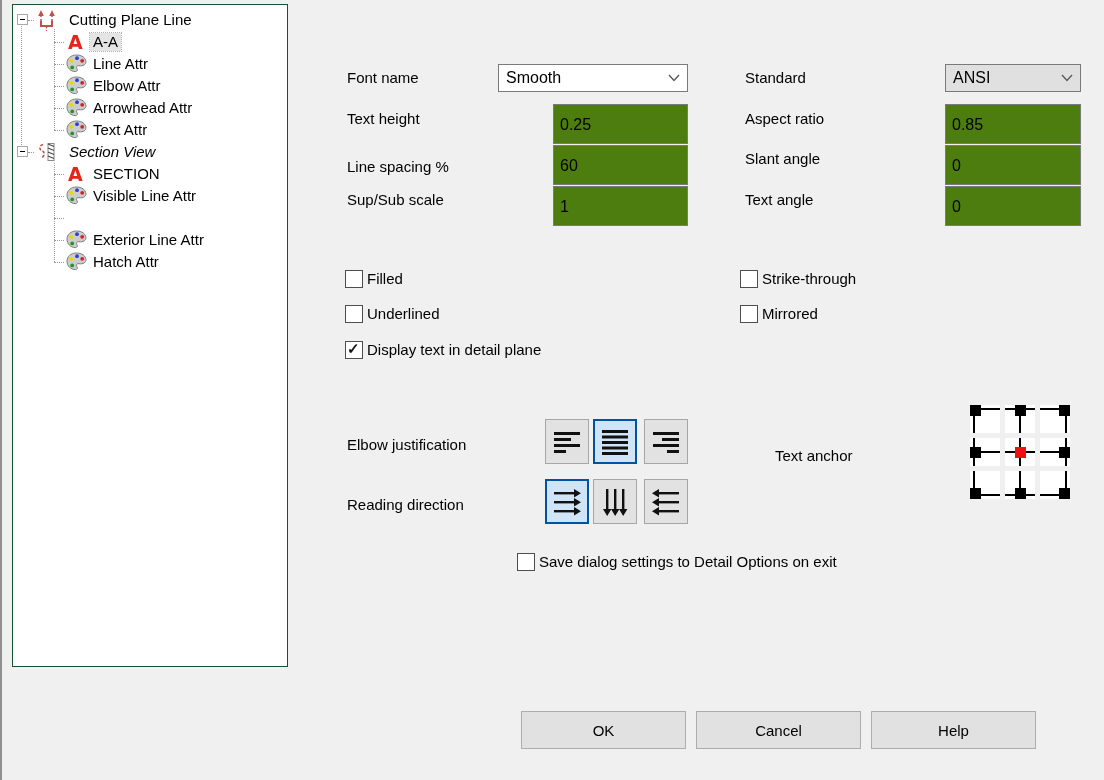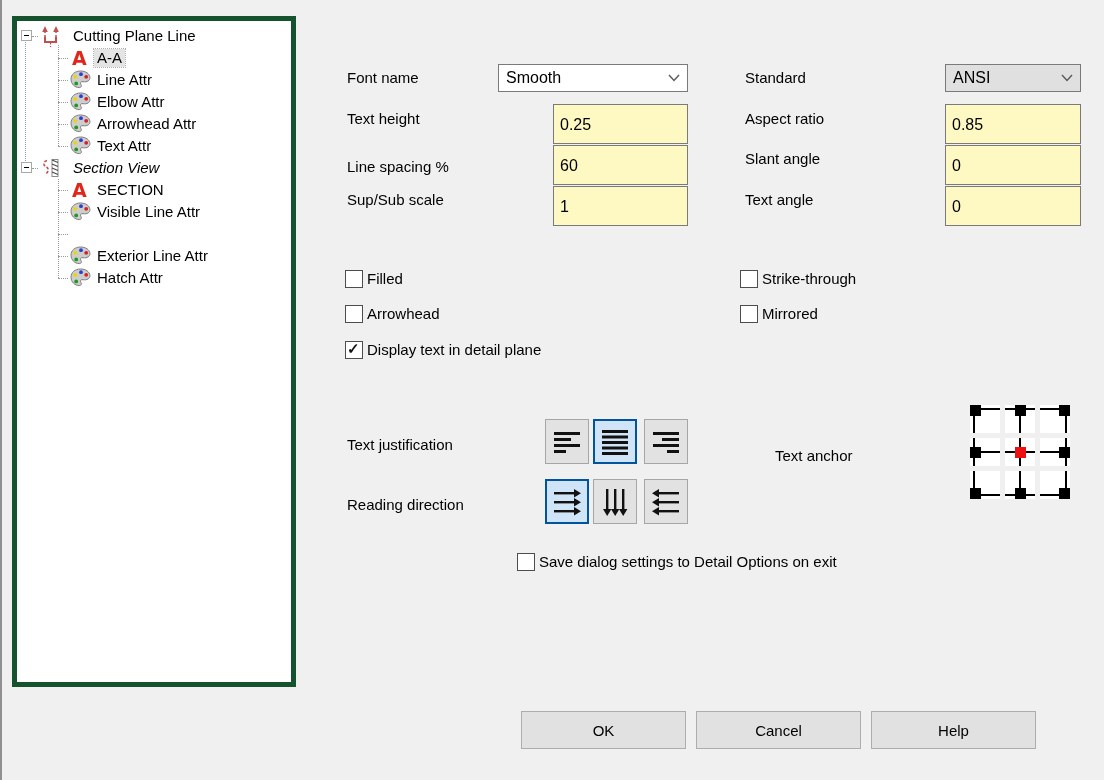--- a/index.html
+++ b/index.html
@@ -5,33 +5,33 @@
   html,body{margin:0;padding:0;}
   body{
     width:1104px;height:780px;position:relative;overflow:hidden;
     background:#f0f0f0;color:#000;
     font-family:"Liberation Sans",sans-serif;font-size:15px;
   }
   .abs{position:absolute;}
   
   .win-edge{left:0;top:0;width:2px;height:780px;background:#909090;}
   
-  .tree-panel{left:12px;top:16px;width:274px;height:661px;background:#fff;border:5px solid #14532d;}
+  .tree-panel{left:12px;top:4px;width:274px;height:661px;background:#fff;border:1px solid #14532d;}
   .trow{position:absolute;left:0;width:100%;height:22px;}
   .expander{position:absolute;left:4px;top:5px;width:11px;height:11px;background:#fff;border:1px solid #a8a8a8;box-sizing:border-box;}
   .expander .minus{position:absolute;left:2px;top:4px;width:5px;height:1px;background:#000;}
   .ticon{position:absolute;top:1px;display:flex;align-items:center;justify-content:center;}
   .tlabel{position:absolute;top:2px;line-height:18px;white-space:nowrap;padding:0 3px;}
   .tlabel.sel{background:#e4e4e4;outline:1px dotted #b0b0b0;}
   .a-glyph{font-weight:800;color:#e2261a;font-size:19px;line-height:20px;font-family:"DejaVu Sans",sans-serif;}
   .dv{position:absolute;width:0;border-left:1px dotted #9a9a9a;}
   .dh{position:absolute;height:0;border-top:1px dotted #9a9a9a;}
   
   .lbl{position:absolute;line-height:18px;white-space:nowrap;}
-  .field{position:absolute;height:40px;width:135px;border:1px solid #7a7a7a;background:#fef9c3;
+  .field{position:absolute;height:40px;width:135px;border:1px solid #7a7a7a;background:#4d7c0f;
     padding:1px 18px 0 6px;font:16px "Liberation Sans",sans-serif;box-sizing:border-box;color:#000;}
   .dropdown{position:absolute;height:28px;border:1px solid #7a7a7a;background:#fff;box-sizing:border-box;
     display:flex;align-items:center;justify-content:space-between;padding:0 7px;font-size:16px;cursor:default;}
   .dropdown.gray{background:#e0e0e0;}
   
   .cb-row{position:absolute;display:flex;align-items:center;gap:4px;cursor:default;}
   .cb{width:16px;height:16px;border:1px solid #4d4d4d;background:#fff;position:relative;flex:none;box-sizing:content-box;}
   .cb.checked::after{content:"\2713";position:absolute;left:1px;top:-2px;font-size:15px;font-weight:bold;color:#111;}
   .cb-label{line-height:18px;white-space:nowrap;}
   
@@ -247,40 +247,40 @@
 
 <div class="lbl" style="left:745px;top:191px;">Text angle</div>
 <input class="field" style="left: 945px; top: 186px; width: 136px;" value="0">
 
 <div class="cb-row" style="left:345px;top:270px;">
   <span class="cb"></span>
   <span class="cb-label">Filled</span>
 </div>
 <div class="cb-row" style="left:345px;top:305px;">
   <span class="cb"></span>
-  <span class="cb-label">Arrowhead</span>
+  <span class="cb-label">Underlined</span>
 </div>
 <div class="cb-row" style="left:345px;top:341px;">
   <span class="cb checked"></span>
   <span class="cb-label">Display text in detail plane</span>
 </div>
 <div class="cb-row" style="left:740px;top:270px;">
   <span class="cb"></span>
   <span class="cb-label">Strike-through</span>
 </div>
 <div class="cb-row" style="left:740px;top:305px;">
   <span class="cb"></span>
   <span class="cb-label">Mirrored</span>
 </div>
 <div class="cb-row" style="left:517px;top:553px;">
   <span class="cb"></span>
   <span class="cb-label">Save dialog settings to Detail Options on exit</span>
 </div>
 
-<div class="lbl" style="left:347px;top:436px;">Text justification</div>
+<div class="lbl" style="left:347px;top:436px;">Elbow justification</div>
 
 <button class="toggle" style="left:545px;top:419px;">
   <svg width="28" height="28" viewBox="0 0 28 28">
       <g fill="#111">
     <rect x="1" y="4" width="26" height="3"></rect>
         <rect x="1" y="10" width="17" height="3"></rect>
     <rect x="1" y="16" width="26" height="3"></rect>
         <rect x="1" y="22" width="12" height="3"></rect>
       </g>
     </svg>

